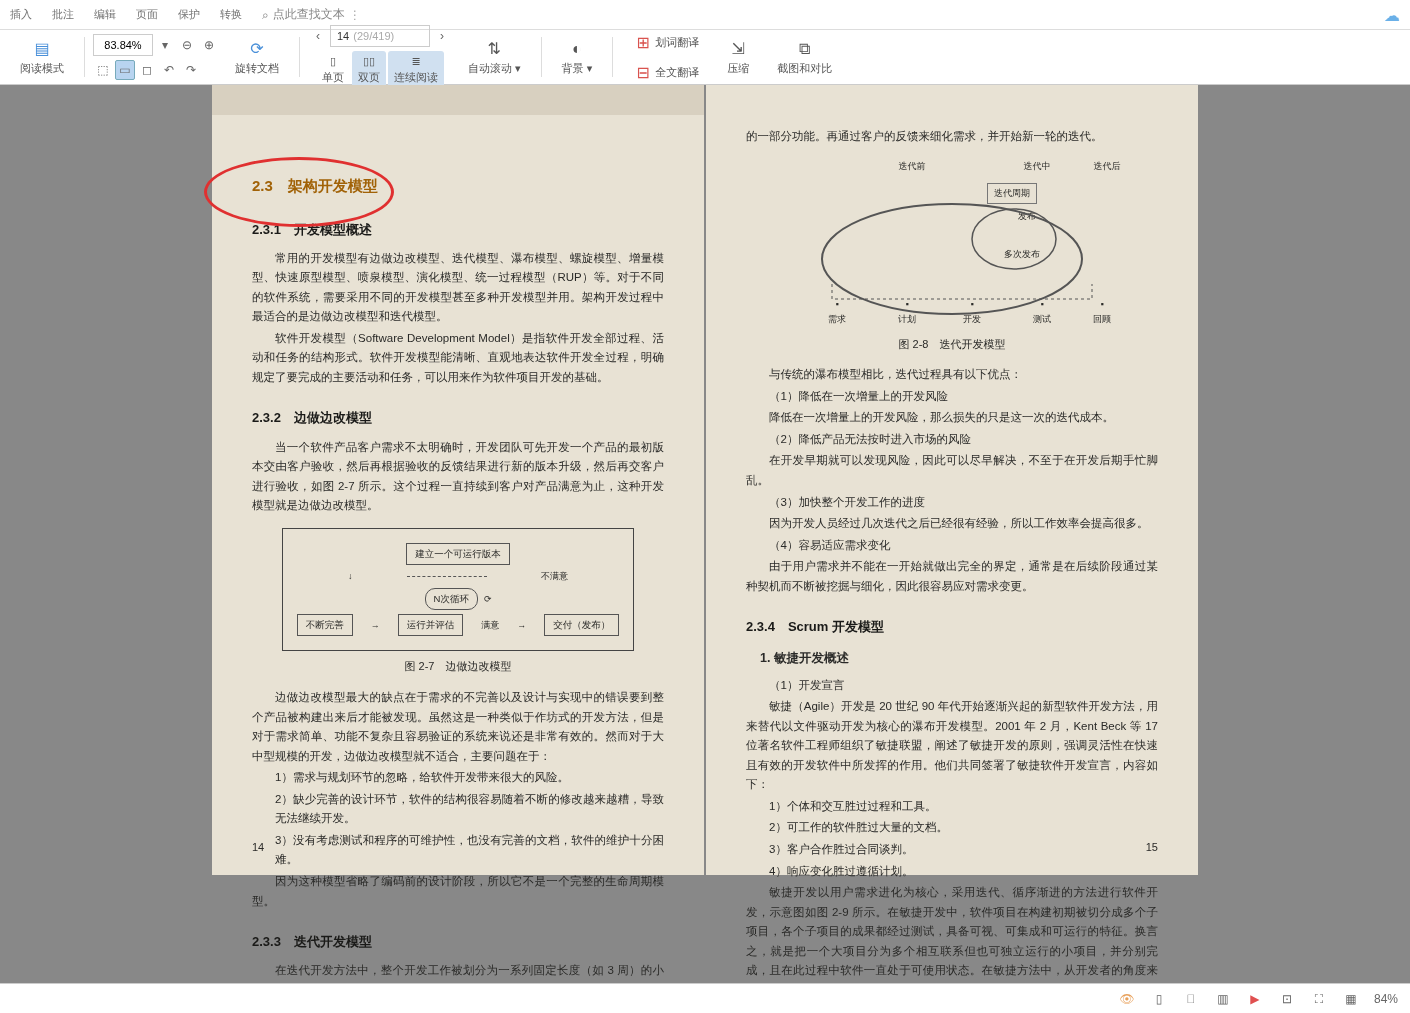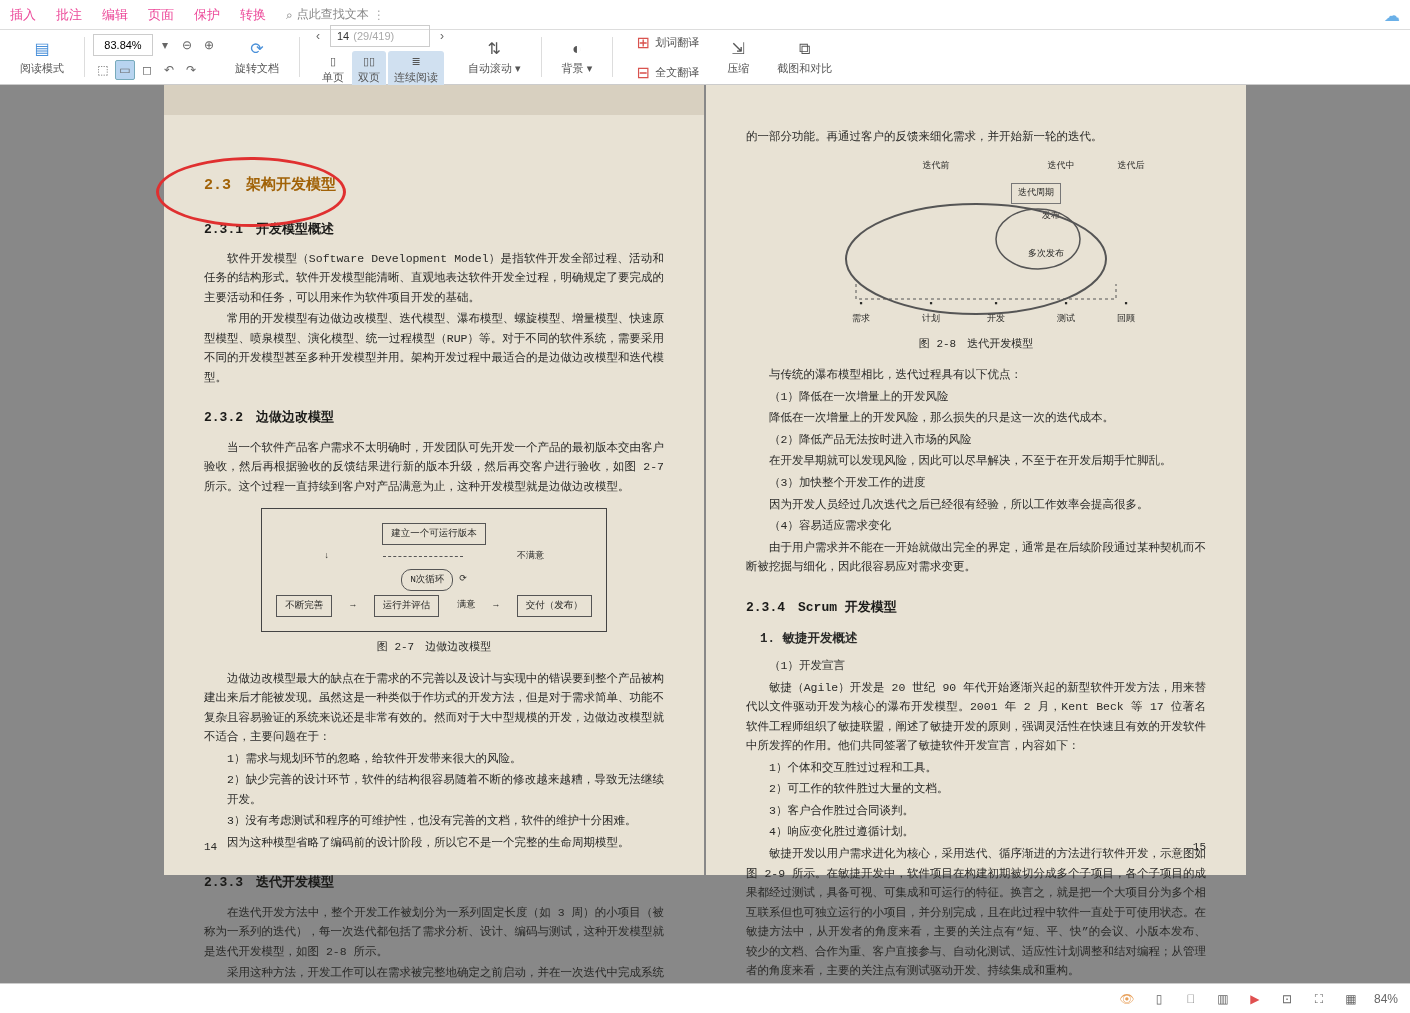--- a/index.html
+++ b/index.html
@@ -1,35 +1,35 @@
 <!DOCTYPE html>
 <html><head>
 <meta charset="utf-8">
 <style>
 *{box-sizing:border-box;margin:0;padding:0}
 body{font-family:"Microsoft YaHei",SimSun,sans-serif;background:#f5f5f5;font-size:12px;color:#333;overflow:hidden}
 .topbar{background:#fff;border-bottom:1px solid #ddd;height:30px;display:flex;align-items:center;padding:0 10px;gap:20px}
-.topbar-item{color:#ec4899;cursor:pointer;font-size:13px}
+.topbar-item{color:#737373;cursor:pointer;font-size:11px}
 .topbar-search{display:flex;align-items:center;gap:4px;color:#888}
 .toolbar{background:#fff;border-bottom:1px solid #ccc;height:55px;display:flex;align-items:center;padding:4px 8px;gap:4px}
 .tool-group{display:flex;flex-direction:column;align-items:center;gap:2px;padding:0 6px}
 .tool-btn{display:flex;flex-direction:column;align-items:center;justify-content:center;padding:4px 6px;border-radius:3px;cursor:pointer;font-size:11px;color:#555;gap:2px}
 .tool-btn.active{background:#d0e0f0}
 .tool-icon{width:20px;height:20px;display:flex;align-items:center;justify-content:center;font-size:16px}
 .divider{width:1px;height:40px;background:#ddd;margin:0 4px}
 .zoom-input{width:60px;height:22px;border:1px solid #ccc;font-size:11px;text-align:center}
 .page-input{width:100px;height:22px;border:1px solid #ccc;font-size:11px;text-align:left;padding:0 6px;display:flex;align-items:center;gap:4px}
 .page-num{color:#333}
 .page-total{color:#aaa}
 .mini-row{display:flex;gap:2px}
 .mini-btn{width:20px;height:20px;border:1px solid transparent;display:flex;align-items:center;justify-content:center;cursor:pointer;border-radius:2px;font-size:12px;color:#666}
 .mini-btn.active{background:#b8d4f0;border-color:#7ab}
 .viewer{position:absolute;top:85px;bottom:30px;left:0;right:0;background:#888;display:flex;justify-content:center;overflow:auto}
 .pages{display:flex;gap:2px;padding:0}
-.page{width:540px;height:790px;background:#e8e2d4;padding:30px 40px;font-family:Liberation Mono, monospace;font-size:11.5px;line-height:1.7;color:#2a2a28;position:relative}
+.page{width:492px;height:790px;background:#e8e2d4;padding:30px 40px;font-family:Liberation Sans, sans-serif;font-size:11.5px;line-height:1.7;color:#2a2a28;position:relative}
 .page-header-band{position:absolute;top:0;left:0;right:0;height:30px;background:#d8d0c0}
 .h-sec{font-weight:bold;font-size:15px;margin:18px 0 12px;color:#a16207}
 .h-sub{font-weight:bold;font-size:13px;margin:20px 0 8px;color:#1a1a18}
 .h-sub2{font-weight:bold;font-size:12.5px;margin:10px 0 6px;padding-left:14px}
 .para{text-indent:2em;margin-bottom:2px;text-align:justify}
 .para-ni{margin-bottom:2px;text-align:justify;padding-left:2em}
 .fig{margin:12px auto;text-align:center}
 .fig-box{border:1.5px solid #444;padding:14px;display:inline-block;min-width:260px}
 .fig-cap{font-size:11px;margin-top:6px}
 .fn{position:absolute;bottom:18px;font-size:11px}
@@ -156,22 +156,22 @@
 
 <div class="viewer">
   <div class="pages">
 
     <div class="page">
       <div class="page-header-band"></div>
       <div class="circ-annot" style="top:72px;left:-8px"></div>
       <div style="height:40px"></div>
       <div class="h-sec">2.3　架构开发模型</div>
       <div class="h-sub">2.3.1　开发模型概述</div>
+      <p class="para">常用的开发模型有边做边改模型、迭代模型、瀑布模型、螺旋模型、增量模型、快速原型模型、喷泉模型、演化模型、统一过程模型（RUP）等。对于不同的软件系统，需要采用不同的开发模型甚至多种开发模型并用。架构开发过程中最适合的是边做边改模型和迭代模型。</p>
       <p class="para">软件开发模型（Software Development Model）是指软件开发全部过程、活动和任务的结构形式。软件开发模型能清晰、直观地表达软件开发全过程，明确规定了要完成的主要活动和任务，可以用来作为软件项目开发的基础。</p>
-      <p class="para">常用的开发模型有边做边改模型、迭代模型、瀑布模型、螺旋模型、增量模型、快速原型模型、喷泉模型、演化模型、统一过程模型（RUP）等。对于不同的软件系统，需要采用不同的开发模型甚至多种开发模型并用。架构开发过程中最适合的是边做边改模型和迭代模型。</p>
       <div class="h-sub">2.3.2　边做边改模型</div>
       <p class="para">当一个软件产品客户需求不太明确时，开发团队可先开发一个产品的最初版本交由客户验收，然后再根据验收的反馈结果进行新的版本升级，然后再交客户进行验收，如图 2-7 所示。这个过程一直持续到客户对产品满意为止，这种开发模型就是边做边改模型。</p>
       <div class="fig">
         <div class="fig-box">
           <div class="flow-mini">
             <div class="flow-node">建立一个可运行版本</div>
             <div class="flow-row" style="justify-content:space-between;width:220px">
               <span>↓</span>
                 <span style="border-top:1px dashed #555;width:80px"></span>
                 <span>不满意</span>

